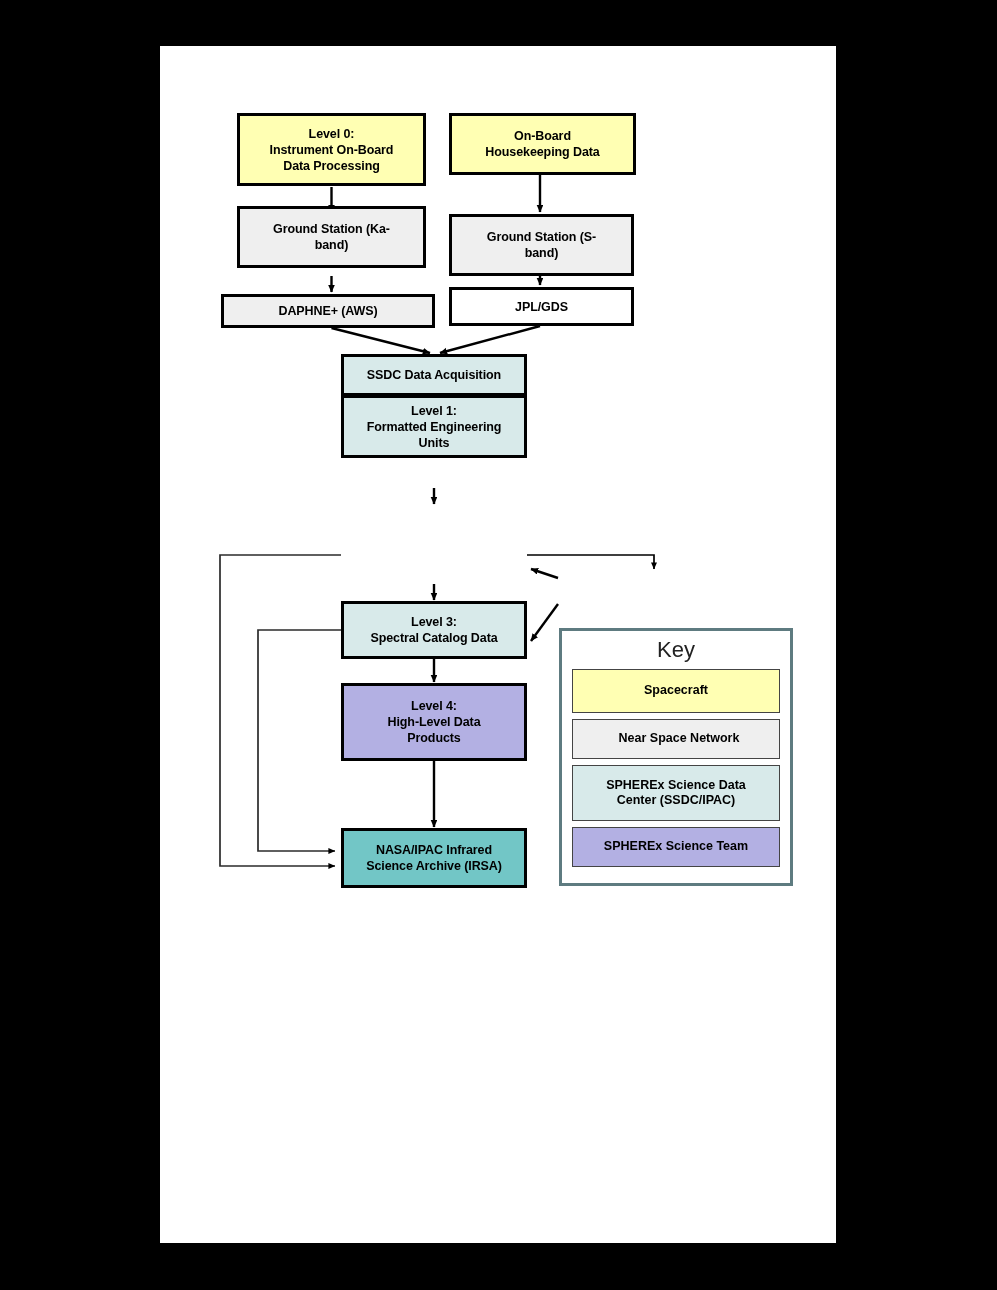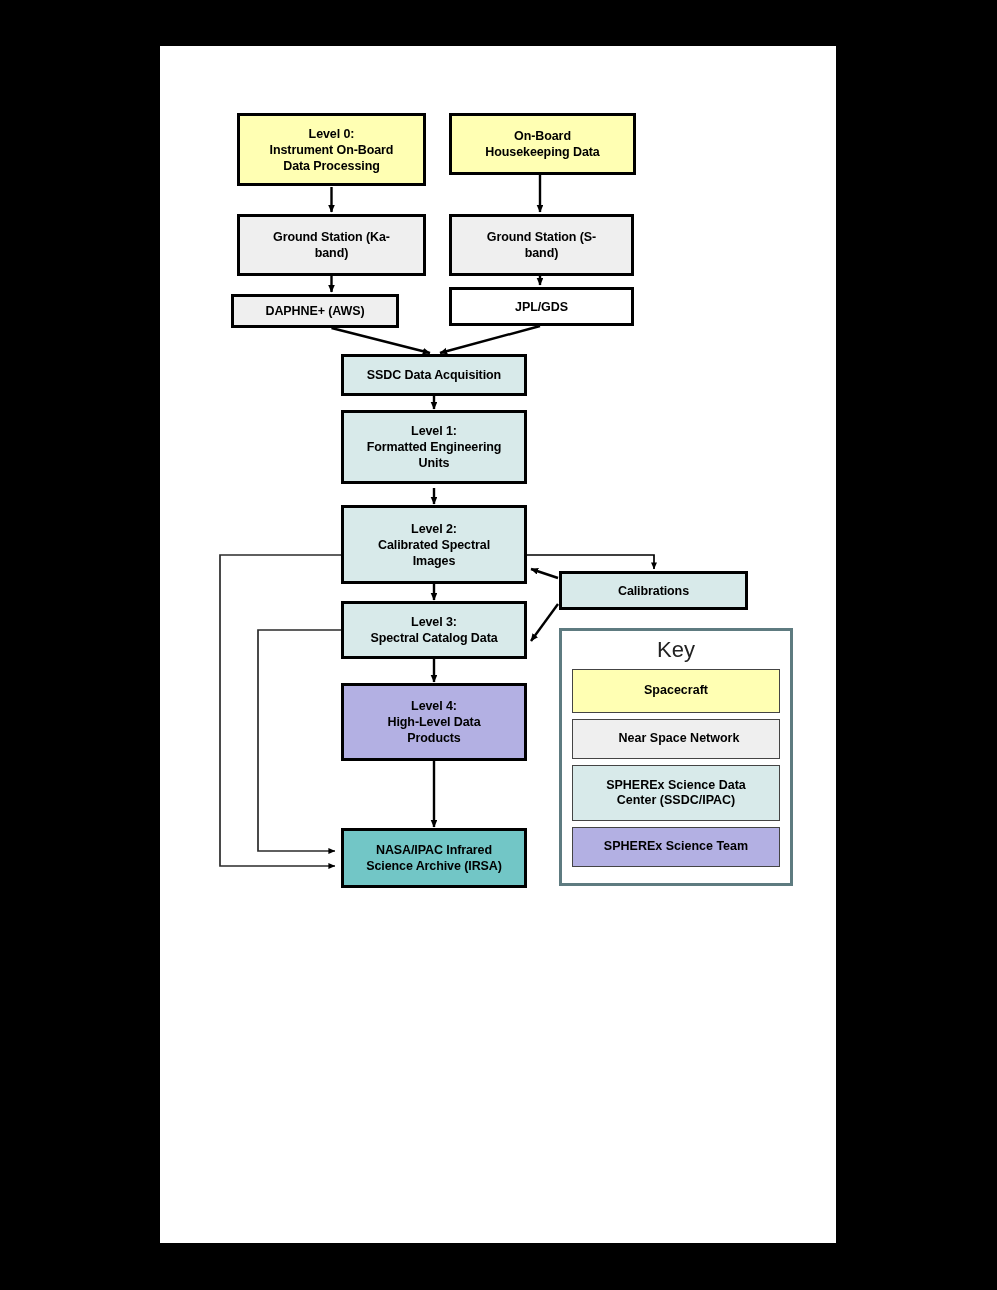--- a/index.html
+++ b/index.html
@@ -107,68 +107,60 @@
     <span>Level 0:
 Instrument On-Board
 Data Processing</span>
   </div>
 
   <div class="node fill-spacecraft" style="left:449px;top:113px;width:187px;height:62px;">
     <span>On-Board
 Housekeeping Data</span>
   </div>
 
-  <div class="node fill-nsn" style="left:237px;top:214px;width:189px;height:62px;justify-content:center;">
+  <div class="node fill-nsn" style="left:237px;top:206px;width:189px;height:62px;justify-content:center;">
     <span>Ground Station (Ka-
 band)</span>
   </div>
 
   <div class="node fill-nsn" style="left:449px;top:214px;width:185px;height:62px;">
     <span>Ground Station (S-
 band)</span>
   </div>
 
-  <div class="node fill-nsn" style="left:231px;top:294px;width:168px;height:34px;">
+  <div class="node fill-nsn" style="left:221px;top:294px;width:214px;height:34px;">
     <span>DAPHNE+ (AWS)</span>
   </div>
 
   <div class="node fill-white" style="left:449px;top:287px;width:185px;height:39px;">
     <span>JPL/GDS</span>
   </div>
 
   <div class="node fill-ssdc" style="left:341px;top:354px;width:186px;height:42px;">
     <span>SSDC Data Acquisition</span>
   </div>
 
-  <div class="node fill-ssdc" style="left:341px;top:410px;width:186px;height:74px;">
+  <div class="node fill-ssdc" style="left:341px;top:395px;width:186px;height:63px;">
     <span>Level 1:
 Formatted Engineering
 Units</span>
   </div>
 
-  <div class="node fill-ssdc" style="left:341px;top:505px;width:186px;height:79px;">
-    <span>Level 2:
-Calibrated Spectral
-Images</span>
-  </div>
 
   <div class="node fill-ssdc" style="left:341px;top:601px;width:186px;height:58px;">
     <span>Level 3:
 Spectral Catalog Data</span>
   </div>
 
   <div class="node fill-team" style="left:341px;top:683px;width:186px;height:78px;">
     <span>Level 4:
 High-Level Data
 Products</span>
   </div>
 
-  <div class="node fill-ssdc" style="left:559px;top:571px;width:189px;height:39px;">
-    <span>Calibrations</span>
-  </div>
 
   <div class="node fill-irsa" style="left:341px;top:828px;width:186px;height:60px;">
     <span>NASA/IPAC Infrared
 Science Archive (IRSA)</span>
   </div>
 
   <div id="keybox">
     <div id="keytitle">Key</div>
     <div class="keyitem k1 fill-spacecraft">
       <span>Spacecraft</span>

